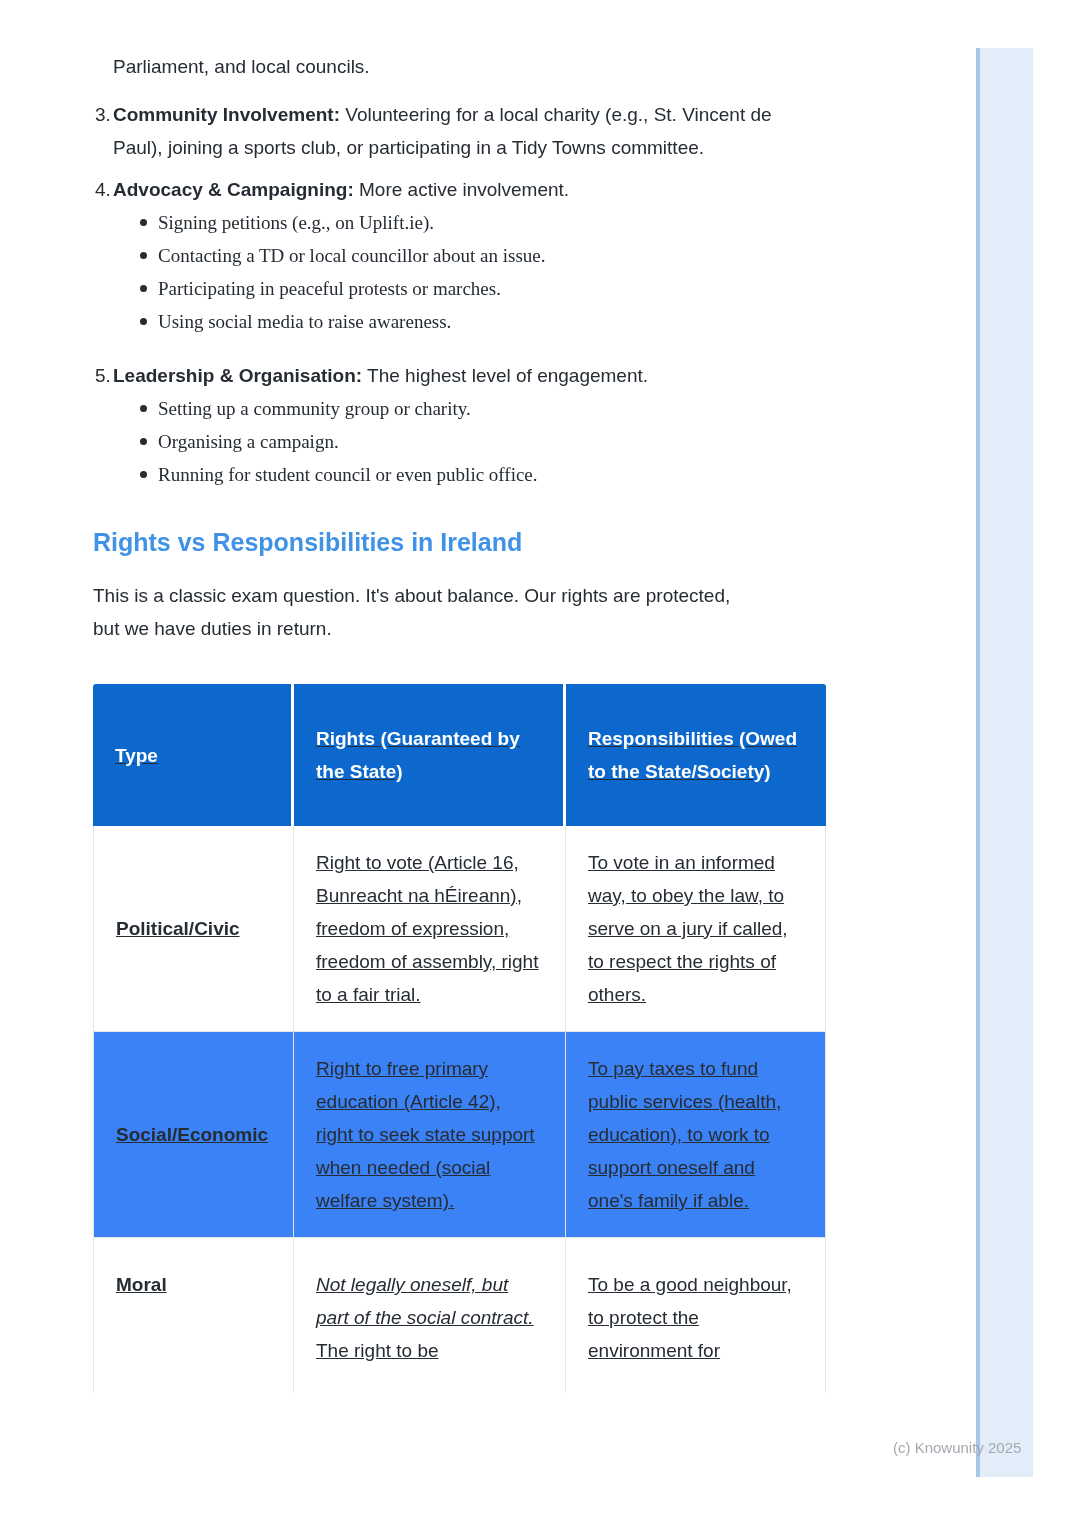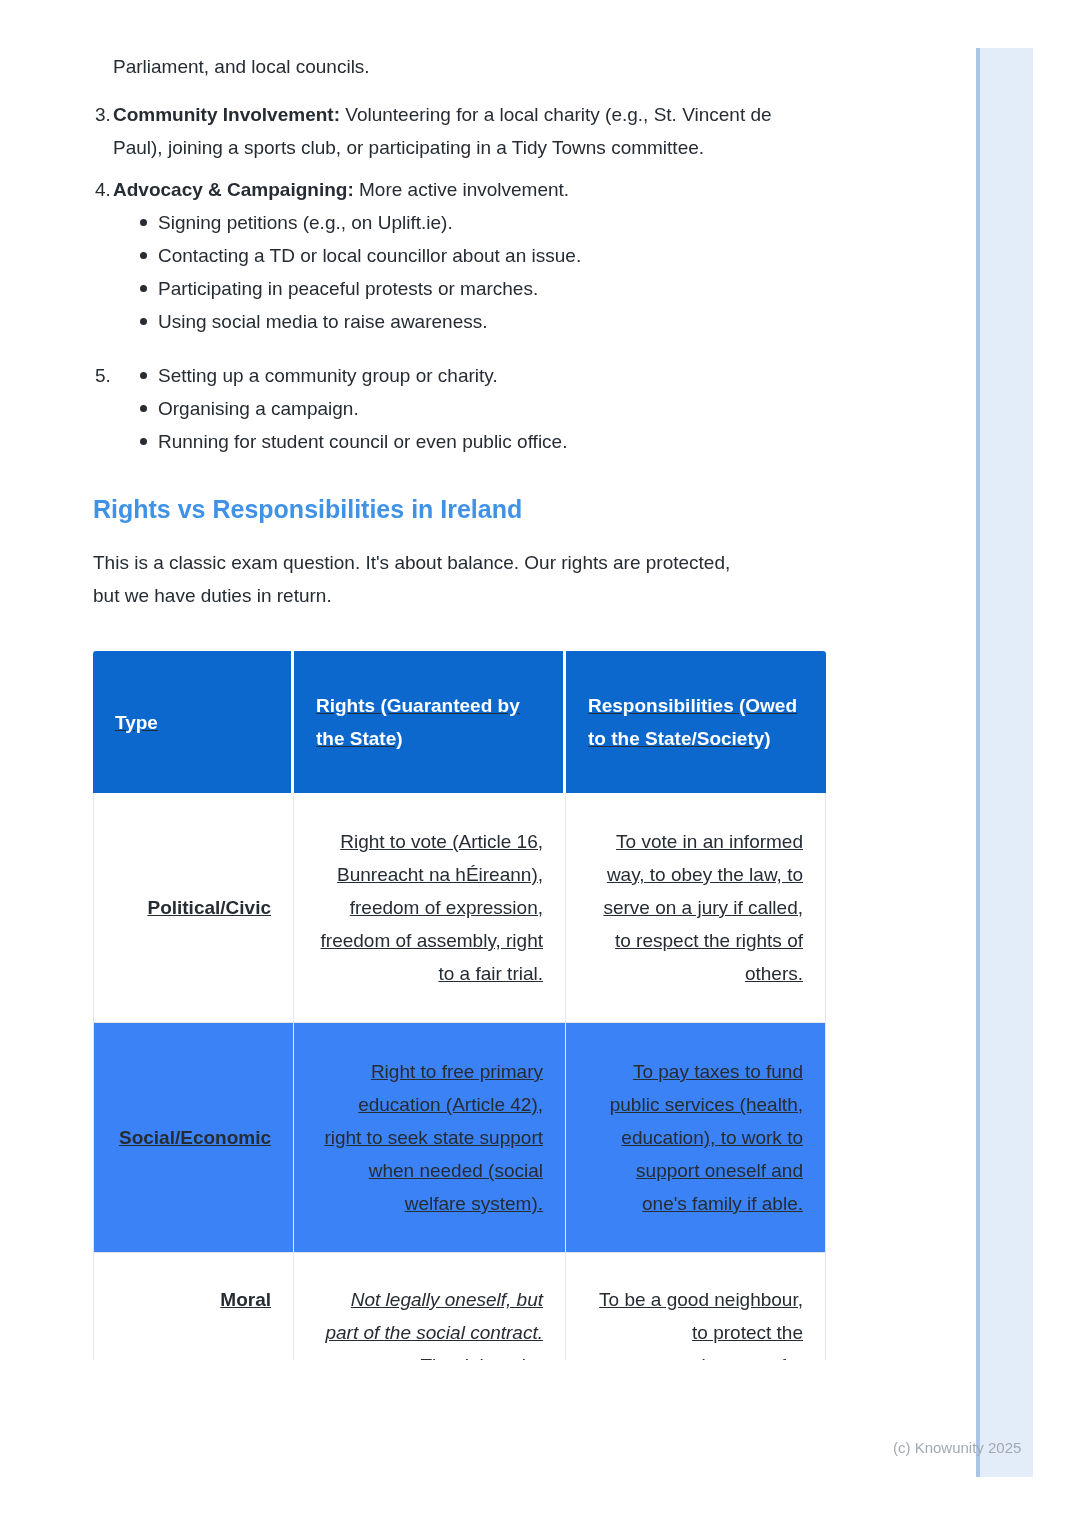--- a/index.html
+++ b/index.html
@@ -34,21 +34,21 @@
     z-index: 1;
   }
   .cont-line { margin-left: 20px; }
   .oli { display: flex; }
   .oli.m3 { margin-top: 15px; }
   .oli.m4 { margin-top: 9px; }
   .oli.m5 { margin-top: 21px; }
   .num { width: 18px; margin-left: 2px; flex: none; }
   .oli-body { flex: 1; }
   .oli-label { font-weight: 700; }
-  ul.bullets { list-style: none; margin: 0; padding: 0; }
+  ul.bullets { list-style: none; margin: 0; padding: 0; font-family: Liberation Serif, serif; }
   ul.bullets li { position: relative; padding-left: 45px; }
   ul.bullets li + li { }
   ul.bullets li::before {
     content: "";
     position: absolute;
     left: 27px;
     top: 13px;
     width: 7px;
     height: 7px;
     border-radius: 50%;
@@ -86,28 +86,27 @@
     text-align: left;
     vertical-align: middle;
     padding: 20px 22px;
     height: 142px;
     box-sizing: border-box;
     border-right: 3px solid #ffffff;
   }
   table.rr-table th:first-child { border-radius: 3px 0 0 0; }
   table.rr-table th:last-child { border-right: none; border-radius: 0 3px 0 0; }
   table.rr-table td {
-    padding: 32px 22px;
+    padding: 20px 22px;
     vertical-align: middle;
     border-right: 1px solid #e3e5e8;
     border-bottom: 1px solid #e3e5e8;
     background: #ffffff;
     box-sizing: border-box;
     height: 203px;
-    text-align: right;
   }
   table.rr-table td:first-child { border-left: 1px solid #e3e5e8; font-weight: 700; }
   table.rr-table tr.stripe td { background: #3b82f6; }
   table.rr-table tr.clipped td {
     vertical-align: top;
     padding-top: 30px;
     padding-bottom: 160px;
     border-bottom: none;
     height: auto;
   }
@@ -150,20 +149,21 @@
           <li>Contacting a TD or local councillor about an issue.</li>
           <li>Participating in peaceful protests or marches.</li>
           <li>Using social media to raise awareness.</li>
         </ul>
       </div>
     </div>
 
     <div class="oli m5">
       <span class="num">5.</span>
       <div class="oli-body">
+        <div><span class="oli-label">Leadership &amp; Organisation:</span><span> The highest level of engagement.</span></div>
         <ul class="bullets">
           <li>Setting up a community group or charity.</li>
           <li>Organising a campaign.</li>
           <li>Running for student council or even public office.</li>
         </ul>
       </div>
     </div>
 
     <h2 class="heading">Rights vs Responsibilities in Ireland</h2>
 

